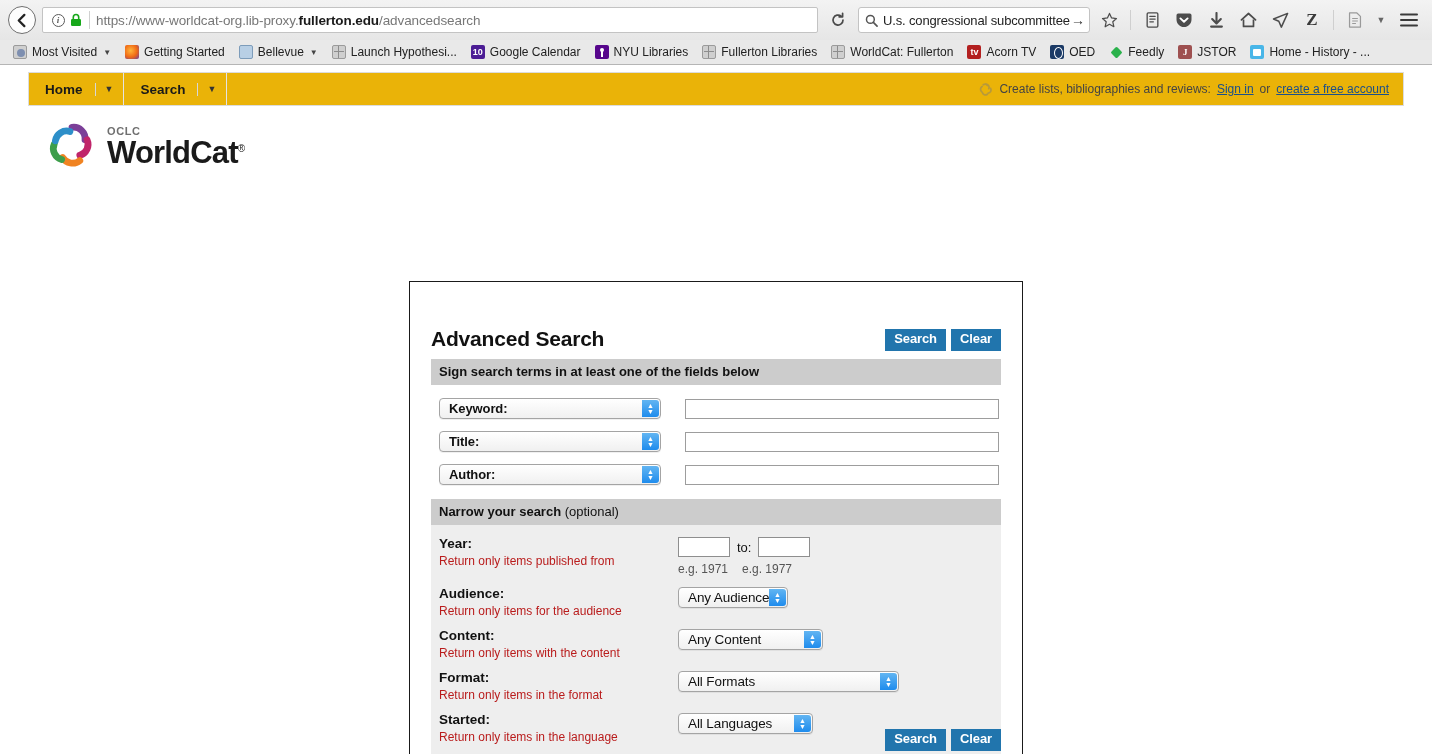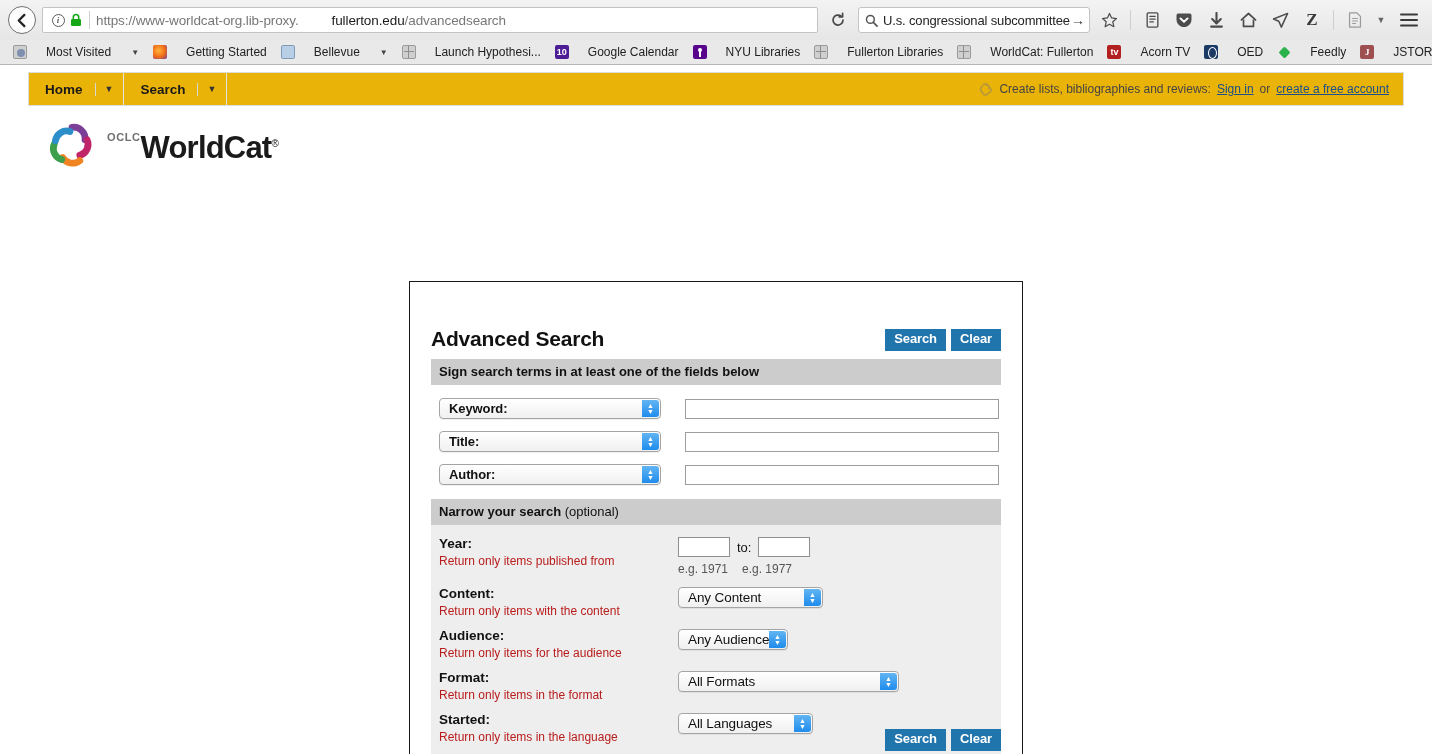--- a/index.html
+++ b/index.html
@@ -50,21 +50,21 @@
   .info-circle {
     width: 13px; height: 13px; border: 1.3px solid #5a5a5a; border-radius: 50%;
     font-size: 9px; line-height: 11px; text-align: center; color: #5a5a5a;
     font-family: "Liberation Serif", serif; font-style: italic; font-weight: bold;
   }
   .url-sep { width: 1px; height: 18px; background: #d0d0d0; margin: 0 6px 0 4px; flex:0 0 auto; }
   #url-text {
     font-size: 13.5px; color: #777; white-space: nowrap; overflow: hidden;
     flex: 1 1 auto; letter-spacing: -0.1px;
   }
-  #url-text b { color: #1a1a1a; font-weight: normal; margin-left: 33px; }
+  #url-text b { color: #1a1a1a; font-weight: bold; }
   .reload-btn {
     width: 28px; height: 26px; display: flex; align-items:center; justify-content:center;
     font-size: 16px; color: #4a4a4a; flex: 0 0 auto;
   }
   #searchbar {
     width: 232px; height: 26px;
     background: #fff; border: 1px solid #c3c3c3; border-radius: 3px;
     display: flex; align-items: center; padding: 0 3px 0 6px;
     flex: 0 0 auto;
   }
@@ -84,21 +84,21 @@
   #bookmarks-bar {
     height: 24px;
     display: flex;
     align-items: center;
     padding: 0 6px;
     background: #e9e9e9;
     gap: 0px;
     overflow: hidden;
   }
   .bm {
-    display: flex; align-items: center; gap: 19px;
+    display: flex; align-items: center; gap: 5px;
     padding: 1px 7px; font-size: 12px; color: #222; white-space: nowrap;
     flex: 0 0 auto;
   }
   .bm .favicon {
     width: 14px; height: 14px; flex: 0 0 auto;
     display: flex; align-items: center; justify-content: center;
     font-size: 9px; color:#fff; border-radius: 2px; overflow:hidden;
   }
   .bm .caret { font-size: 8px; color: #444; margin-left: 1px; }
 
@@ -158,21 +158,21 @@
   .topnav-item .dncaret { font-size: 9px; color:#333; }
   #account-line {
     margin-left: auto;
     display: flex; align-items: center; gap: 6px;
     font-size: 12px; color: #444; padding-right: 14px;
   }
   #account-line a { color:#1b4f8a; text-decoration: underline; }
   .mini-swirl { width:14px;height:14px;opacity:.45;}
 
   #logo-area { margin: 14px 0 0 46px; display:flex; align-items:center; gap:9px; }
-  #logo-text { display:flex; flex-direction:row; line-height:1; padding-bottom:2px;}
+  #logo-text { display:flex; flex-direction:column; line-height:1; padding-bottom:2px;}
   #logo-oclc { font-size: 11px; font-weight: bold; color:#6f6f6f; letter-spacing:0.6px; }
   #logo-worldcat { font-size: 31px; font-weight: bold; color:#1a1a1a; letter-spacing:-0.8px; position:relative;}
   #logo-worldcat sup { font-size:10px; vertical-align: super; font-weight:normal;}
 
   
   #adv-panel {
     position: absolute;
     left: 409px; top: 209px;
     width: 614px; height: 481px;
     border: 1px solid #1a1a1a;
@@ -543,52 +543,52 @@
             </div>
             <div class="year-hints">
               <span>e.g. 1971</span>
               <span>e.g. 1977</span>
             </div>
           </div>
         </div>
 
         <div class="nrow">
           <div class="nlabels">
+            <div class="nlabel">Audience:</div>
+            <div class="nsub">Return only items for the audience</div>
+          </div>
+          <div class="nctl">
+            <div class="mac-select" style="width:110px;">
+              <span class="lbl reg">Any Audience</span>
+              <span class="arrowbox">
+                <span class="chev">▲</span>
+                  <span class="chev">▼</span>
+              </span>
+            </div>
+          </div>
+        </div>
+
+        <div class="nrow">
+          <div class="nlabels">
             <div class="nlabel">Content:</div>
             <div class="nsub">Return only items with the content</div>
           </div>
           <div class="nctl">
             <div class="mac-select" style="width:145px;">
               <span class="lbl reg">Any Content</span>
               <span class="arrowbox">
                 <span class="chev">▲</span>
                   <span class="chev">▼</span>
               </span>
             </div>
           </div>
         </div>
 
         <div class="nrow">
           <div class="nlabels">
-            <div class="nlabel">Audience:</div>
-            <div class="nsub">Return only items for the audience</div>
-          </div>
-          <div class="nctl">
-            <div class="mac-select" style="width:110px;">
-              <span class="lbl reg">Any Audience</span>
-              <span class="arrowbox">
-                <span class="chev">▲</span>
-                  <span class="chev">▼</span>
-              </span>
-            </div>
-          </div>
-        </div>
-
-        <div class="nrow">
-          <div class="nlabels">
             <div class="nlabel">Format:</div>
             <div class="nsub">Return only items in the format</div>
           </div>
           <div class="nctl">
             <div class="mac-select" style="width:221px;">
               <span class="lbl reg">All Formats</span>
               <span class="arrowbox">
                 <span class="chev">▲</span>
                   <span class="chev">▼</span>
               </span>

